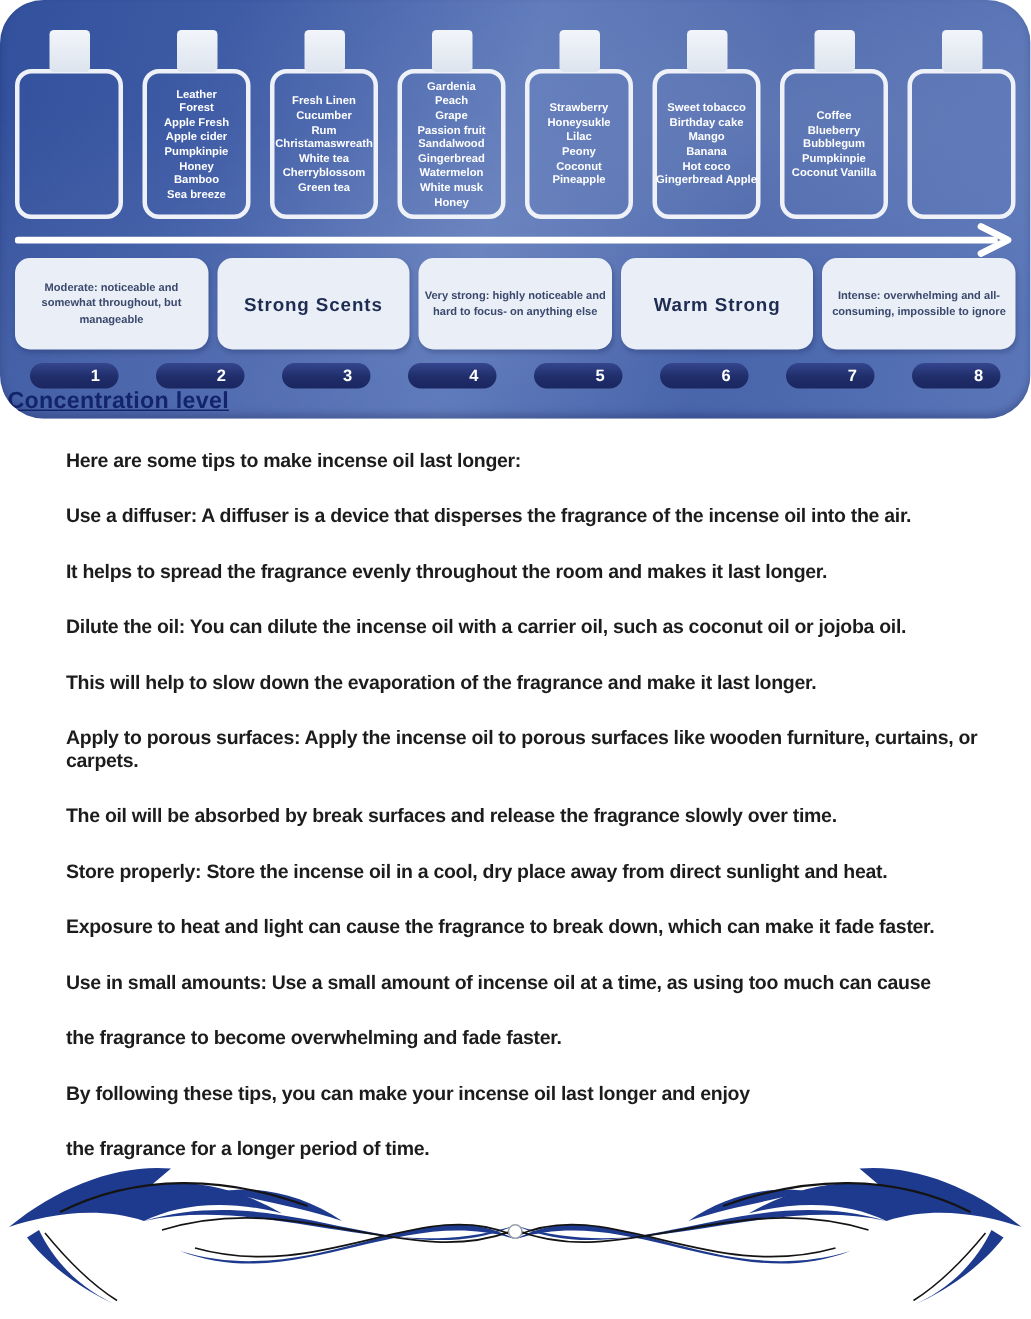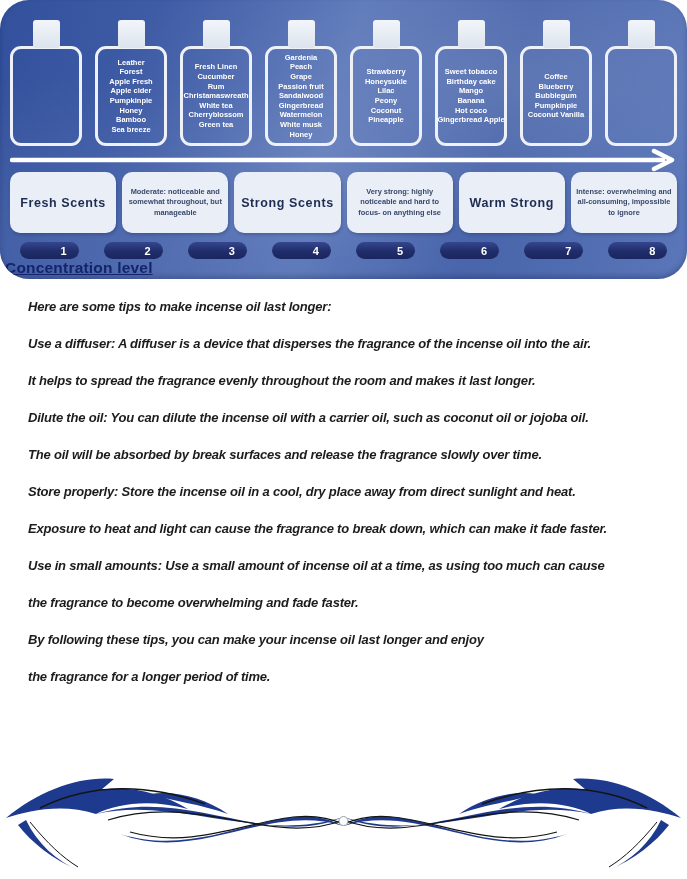--- a/index.html
+++ b/index.html
@@ -49,22 +49,22 @@
     display:flex;align-items:center;justify-content:flex-end;padding-right:12px;
     color:#ffffff;font-size:11px;font-weight:bold;
   }
   .axis-title{
     position:absolute;left:5px;bottom:2px;
     font-size:15.5px;font-weight:bold;color:#13246b;letter-spacing:.2px;text-decoration:underline;
   }
   
   .tips{position:absolute;top:299px;left:28px;width:648px;}
   .tip-line{
-    margin:0 0 22px 0;font-size:13px;font-weight:bold;color:#1c1c1c;
-    line-height:15px;letter-spacing:-0.2px;font-style:italic;
+    margin:0 0 22px 16px;font-size:13px;font-weight:bold;color:#1c1c1c;
+    line-height:15px;letter-spacing:-0.2px;
   }
   
   .flourish{position:absolute;top:770px;left:0;width:687px;height:105px;}
 </style>
 </head>
 <body>
 
 <div class="banner">
 
   <div class="bottles">
@@ -164,23 +164,20 @@
       </div>
     </div>
   </div>
 
   <svg class="arrow" width="670" height="24" viewBox="0 0 670 24">
     <line x1="2" y1="12" x2="653" y2="12" stroke="#ffffff" stroke-width="4.5" stroke-linecap="round"></line>
     <path d="M644,3 L662,12 L644,21" fill="none" stroke="#ffffff" stroke-width="4.5" stroke-linejoin="round" stroke-linecap="round"></path>
   </svg>
 
   <div class="cards">
-    <div class="card card--big">
-      <span class="card-text">Fresh Scents</span>
-    </div>
     <div class="card">
       <span class="card-text">Moderate: noticeable and somewhat throughout, but manageable</span>
     </div>
     <div class="card card--big">
       <span class="card-text">Strong Scents</span>
     </div>
     <div class="card">
       <span class="card-text">Very strong: highly noticeable and hard to focus- on anything else</span>
     </div>
     <div class="card card--big">
@@ -235,20 +232,22 @@
   </div>
 
   <div class="axis-title">Concentration level</div>
 </div>
 
 <div class="tips">
     <p class="tip-line">Here are some tips to make incense oil last longer:</p>
     <p class="tip-line">Use a diffuser: A diffuser is a device that disperses the fragrance of the incense oil into the air.</p>
     <p class="tip-line">It helps to spread the fragrance evenly throughout the room and makes it last longer.</p>
     <p class="tip-line">Dilute the oil: You can dilute the incense oil with a carrier oil, such as coconut oil or jojoba oil.</p>
+    <p class="tip-line">This will help to slow down the evaporation of the fragrance and make it last longer.</p>
+    <p class="tip-line">Apply to porous surfaces: Apply the incense oil to porous surfaces like wooden furniture, curtains, or carpets.</p>
     <p class="tip-line">The oil will be absorbed by break surfaces and release the fragrance slowly over time.</p>
     <p class="tip-line">Store properly: Store the incense oil in a cool, dry place away from direct sunlight and heat.</p>
     <p class="tip-line">Exposure to heat and light can cause the fragrance to break down, which can make it fade faster.</p>
     <p class="tip-line">Use in small amounts: Use a small amount of incense oil at a time, as using too much can cause</p>
     <p class="tip-line">the fragrance to become overwhelming and fade faster.</p>
     <p class="tip-line">By following these tips, you can make your incense oil last longer and enjoy</p>
     <p class="tip-line">the fragrance for a longer period of time.</p>
   </div>
 
 <svg class="flourish" viewBox="0 0 687 105">

